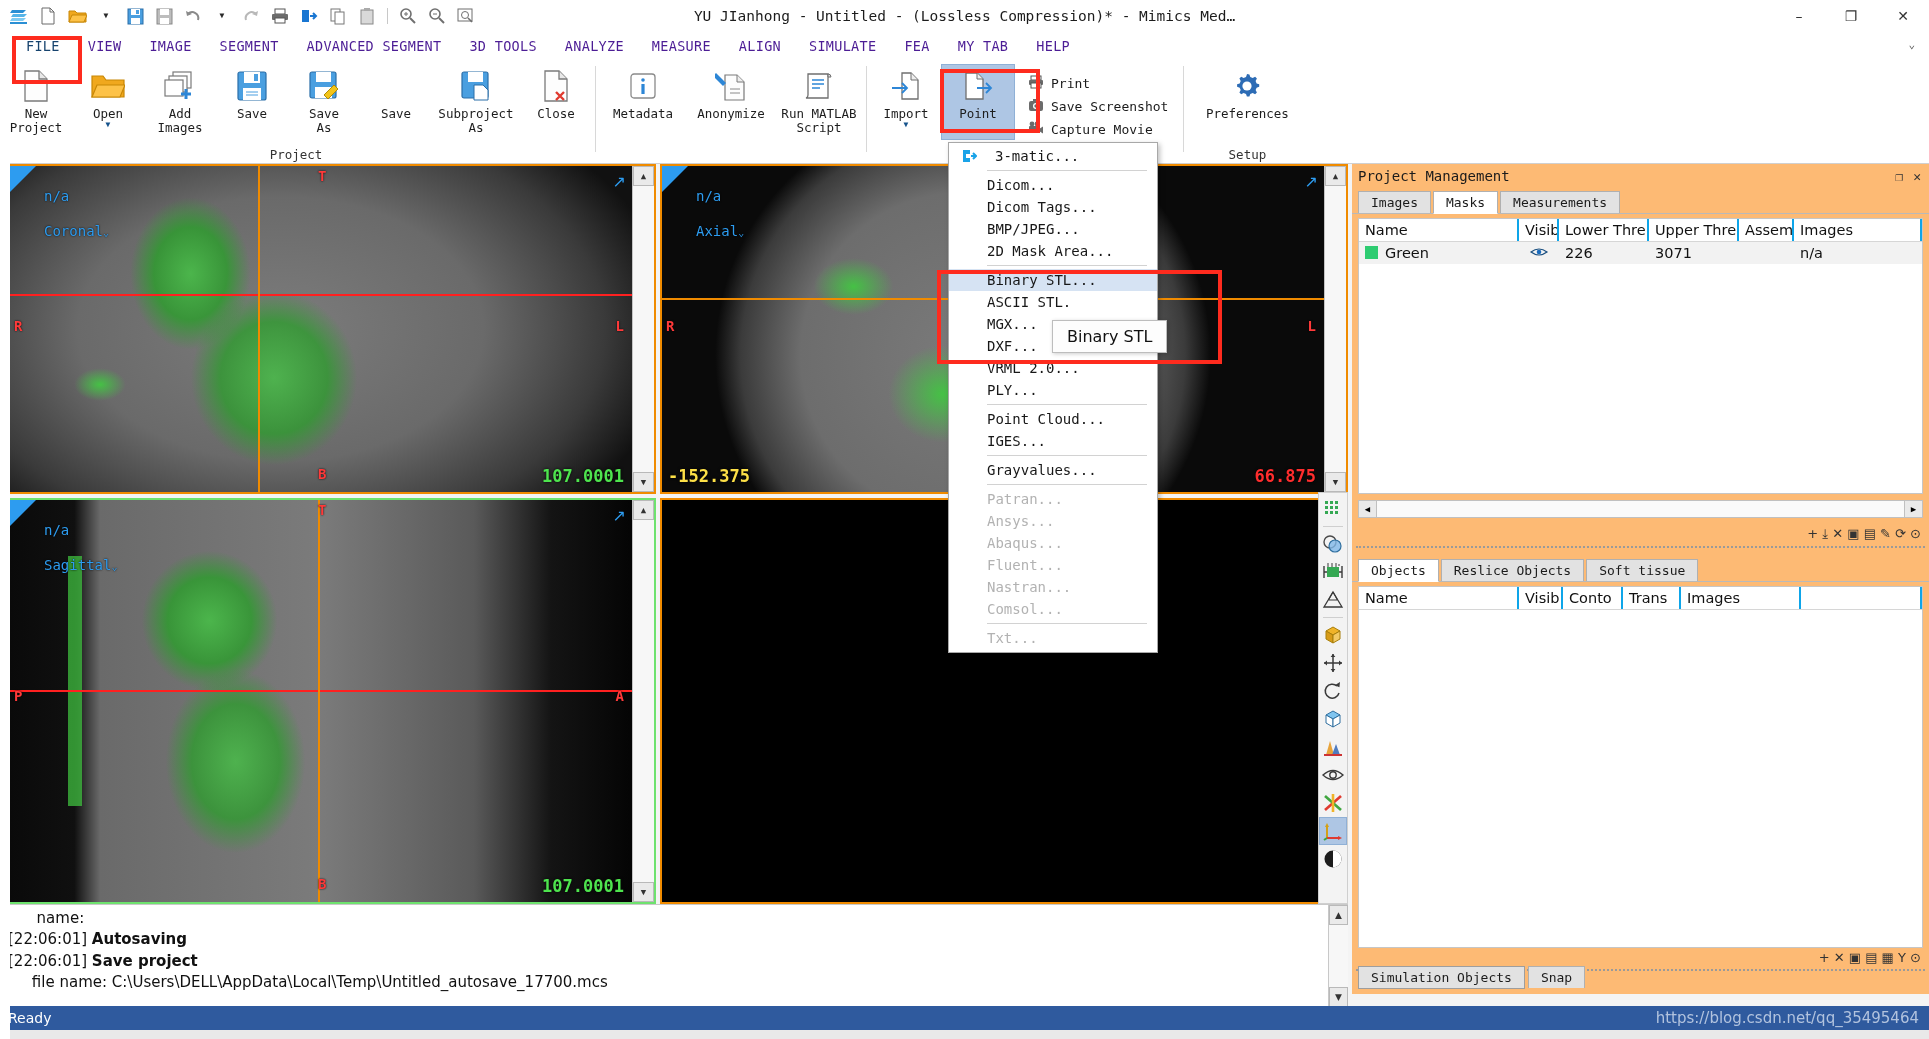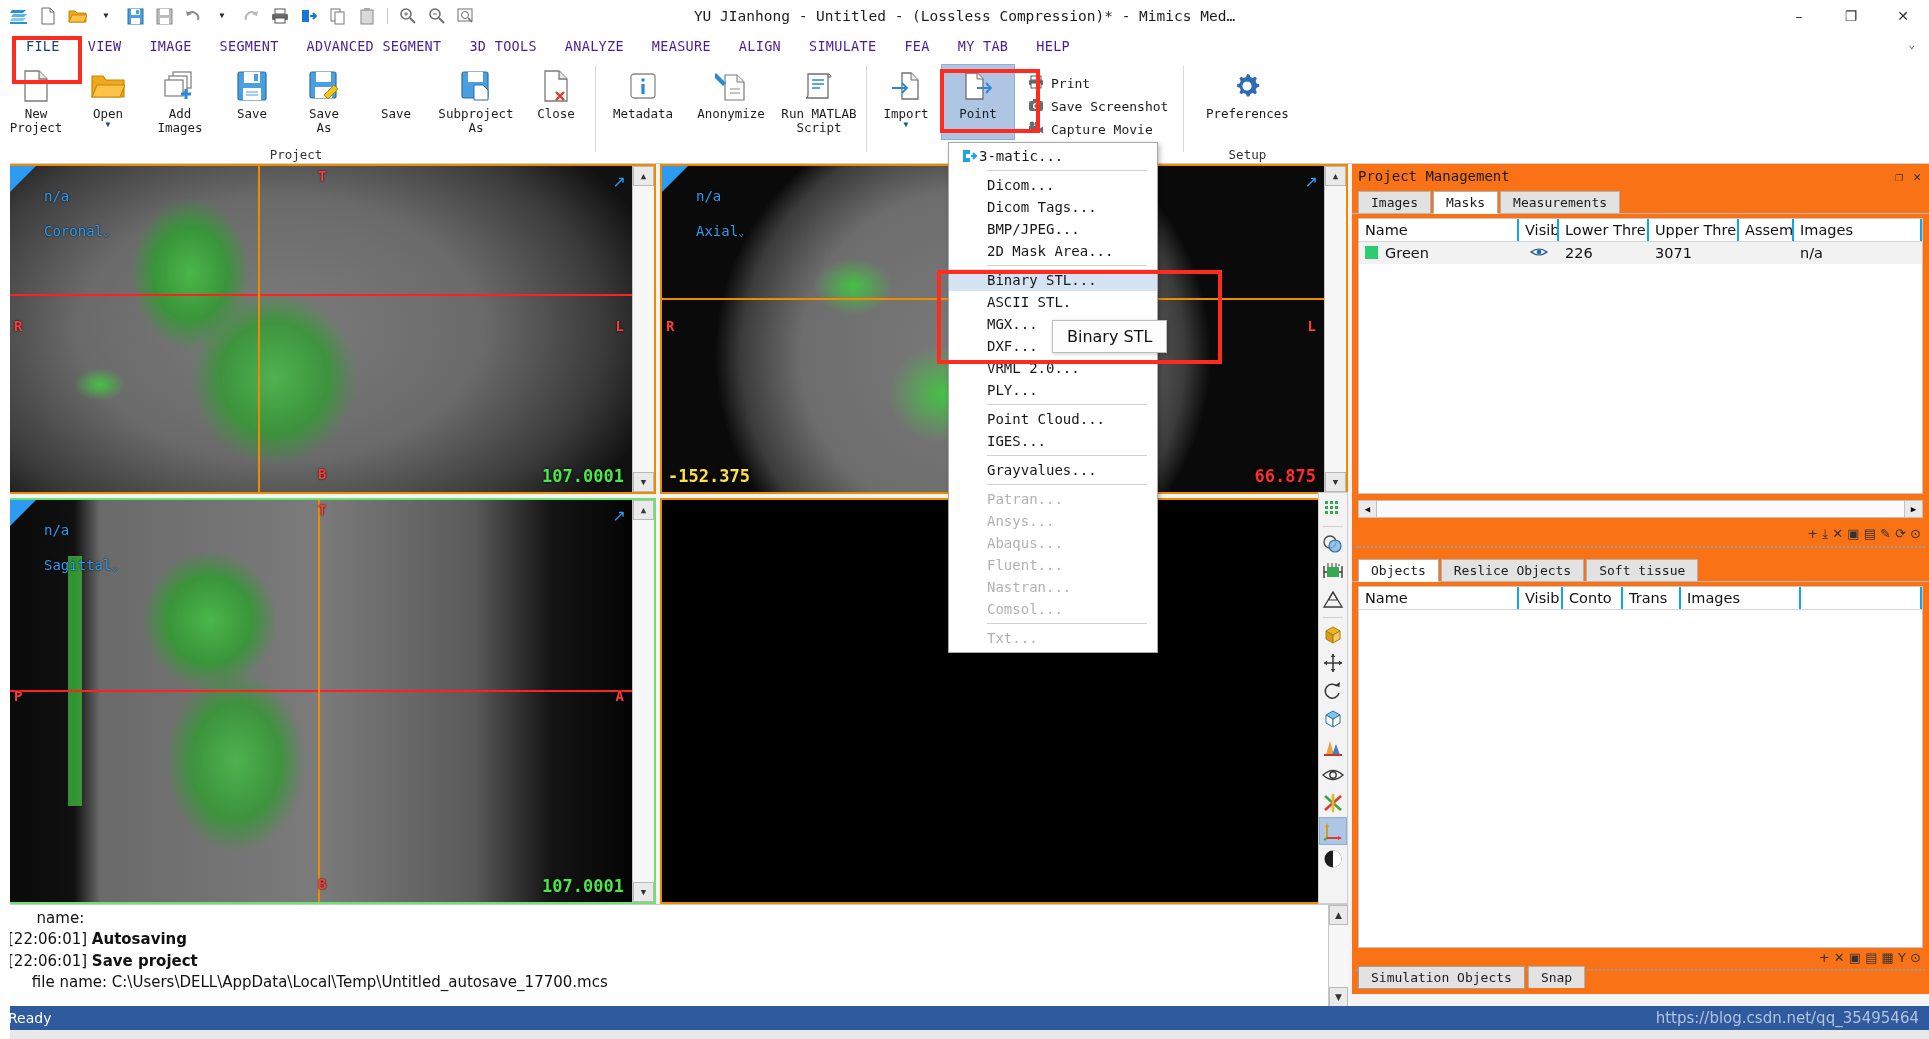--- a/index.html
+++ b/index.html
@@ -159,21 +159,21 @@
   .ts-btn {
     width: 26px; height: 26px; display: flex; align-items: center;
     justify-content: center;
   }
   .ts-btn.sel { background: #aec6e4; outline: 1px solid #8fb0d6; }
   .ts-sep { width: 20px; height: 1px; background: #cfcfcf; margin: 2px 0; }
 
   
   .rightpanel {
     position: absolute; left: 1352px; top: 164px; width: 577px; height: 830px;
-    background: #f97316;
+    background: #fdba74;
   }
   .panel-title-row {
     display: flex; align-items: center; justify-content: space-between;
     padding: 4px 8px 4px 6px; font-family: "DejaVu Sans Mono", monospace;
     font-size: 14px; color: #1b1b1b;
   }
   .panel-title-btns { display: flex; gap: 10px; font-size: 13px; color: #333; }
   .tabstrip {
     display: flex; align-items: flex-end; padding-left: 6px; gap: 2px;
     height: 26px; border-bottom: 1px solid #b9b9b9;
@@ -223,21 +223,21 @@
   }
 
   
   .dropdown {
     position: absolute; left: 948px; top: 142px; width: 210px;
     background: #ffffff; border: 1px solid #a8a8a8;
     box-shadow: 2px 2px 5px rgba(0,0,0,0.25); z-index: 30;
     padding: 2px 0 3px 0;
   }
   .dd-item {
-    display: flex; align-items: center; gap: 0;
+    display: flex; align-items: center; gap: 16px;
     padding: 3px 8px 3px 10px; font-family: "DejaVu Sans Mono", monospace;
     font-size: 14px; color: #171717; white-space: nowrap;
   }
   .dd-item .dd-ico { width: 20px; display: flex; justify-content: center; }
   .dd-item.indent { padding-left: 38px; }
   .dd-item.disabled { color: #b2b2b2; }
   .dd-item.highlight { background: #d6e3f3; }
   .dd-sep { height: 1px; background: #d2d2d2; margin: 3px 10px 3px 38px; }
   .hl-stl {
     position: absolute; left: 937px; top: 270px; width: 285px; height: 94px;

